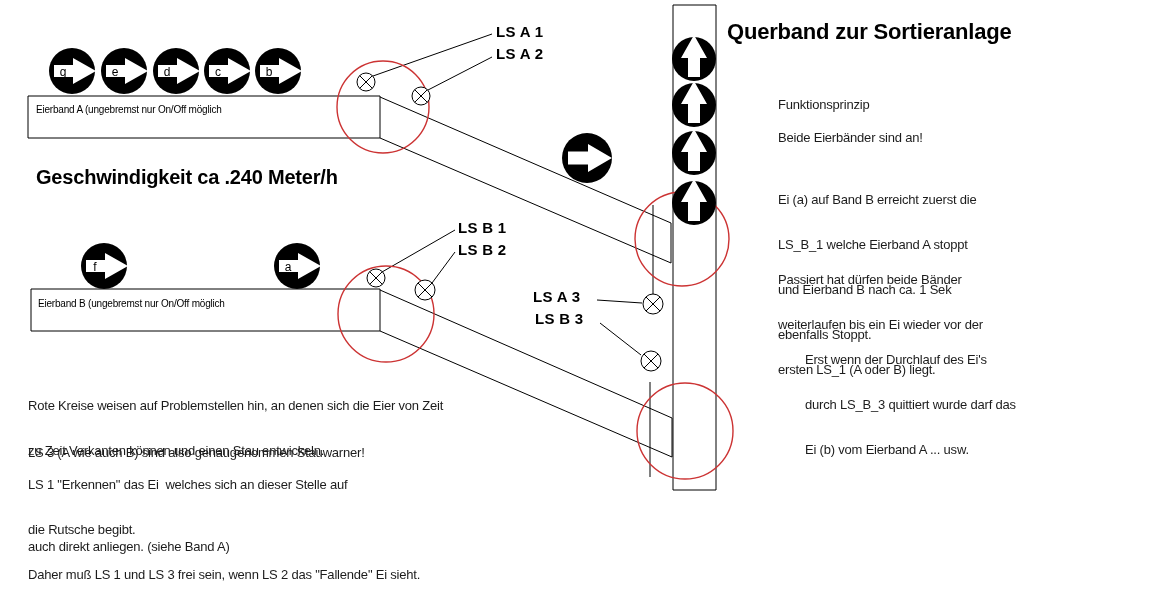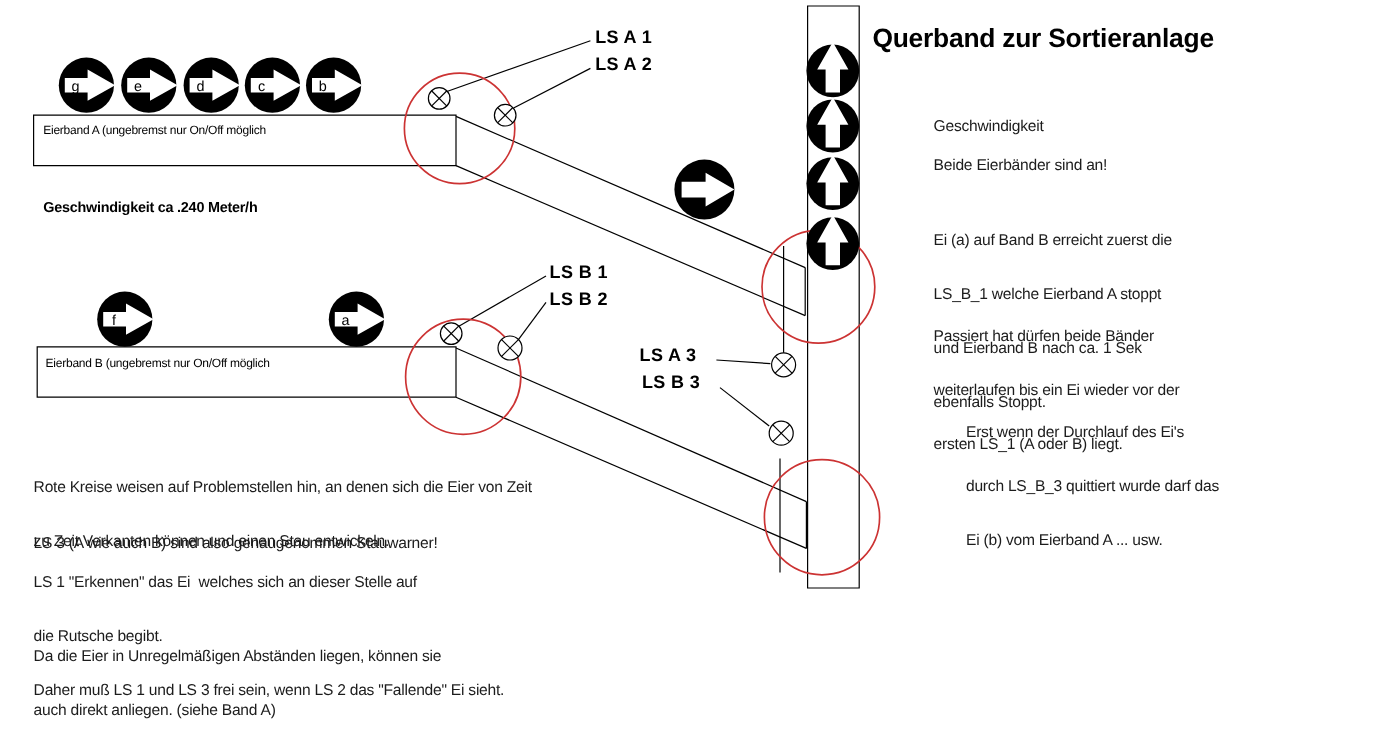--- a/index.html
+++ b/index.html
@@ -1,21 +1,21 @@
 <!DOCTYPE html>
 <html style="--accent-red: #cc3333; --ink: #000000;"><head>
 <meta charset="utf-8">
 <style>
   html,body{margin:0;padding:0;background:#fff;}
   .canvas{position:relative;width:1157px;height:608px;background:#fff;overflow:hidden;
           font-family:"Liberation Sans",sans-serif;color:var(--ink,#000);}
   .canvas svg{position:absolute;left:0;top:0;}
   .txt{position:absolute;white-space:pre;}
   .band-label{font-size:10px;font-weight:normal;letter-spacing:-0.2px;}
-  .speed{font-size:12px;font-weight:bold;letter-spacing:-0.2px;text-align:right;}
+  .speed{font-size:20px;font-weight:bold;letter-spacing:-0.2px;text-align:right;}
   .ls-label{font-size:15px;font-weight:bold;letter-spacing:0.3px;}
   .main-title{font-size:22px;font-weight:bold;letter-spacing:-0.2px;}
   .body-text{font-size:13px;line-height:15px;letter-spacing:-0.2px;color:#1c1c1c;}
   .body-text div{white-space:pre;}
   line,rect,circle,path{vector-effect:non-scaling-stroke;}
 </style>
 </head>
 <body>
 
 <div class="canvas">
@@ -163,21 +163,21 @@
   <div class="txt speed" style="left:36px;top:166px;">Geschwindigkeit ca .240 Meter/h</div>
   <div class="txt band-label" style="left:38px;top:298px;">Eierband B (ungebremst nur On/Off möglich</div>
 
   <div class="txt ls-label" style="left:496px;top:23px;">LS A 1</div>
   <div class="txt ls-label" style="left:496px;top:45px;">LS A 2</div>
   <div class="txt ls-label" style="left:458px;top:219px;">LS B 1</div>
   <div class="txt ls-label" style="left:458px;top:241px;">LS B 2</div>
   <div class="txt ls-label" style="left:533px;top:288px;">LS A 3</div>
   <div class="txt ls-label" style="left:535px;top:310px;">LS B 3</div>
 
-  <div class="txt body-text" style="left:778px;top:97px;">Geschwindigkeit</div>
+  <div class="txt body-text" style="left:778px;top:97px;">Funktionsprinzip</div>
   <div class="txt body-text" style="left:778px;top:130px;">Beide Eierbänder sind an!</div>
   <div class="txt body-text" style="left:778px;top:162px;">
     <div>Ei (a) auf Band B erreicht zuerst die</div>
     <div>LS_B_1 welche Eierband A stoppt</div>
     <div>und Eierband B nach ca. 1 Sek</div>
     <div>ebenfalls Stoppt.</div>
   </div>
   <div class="txt body-text" style="left:778px;top:242px;">
     <div>Passiert hat dürfen beide Bänder</div>
     <div>weiterlaufen bis ein Ei wieder vor der</div>
@@ -195,17 +195,16 @@
   </div>
   <div class="txt body-text" style="left:28px;top:415px;">
     <div>LS 3 (A wie auch B) sind also genaugenommen Stauwarner!</div>
   </div>
   <div class="txt body-text" style="left:28px;top:447px;">
     <div>LS 1 "Erkennen" das Ei  welches sich an dieser Stelle auf</div>
     <div>die Rutsche begibt.</div>
     <div>Daher muß LS 1 und LS 3 frei sein, wenn LS 2 das "Fallende" Ei sieht.</div>
   </div>
   <div class="txt body-text" style="left:28px;top:509px;">
-    <div>Da die Eier in Unregelmäßigen Abständen liegen, können sie</div>
     <div>auch direkt anliegen. (siehe Band A)</div>
   </div>
 
 </div>
 
 </body></html>

